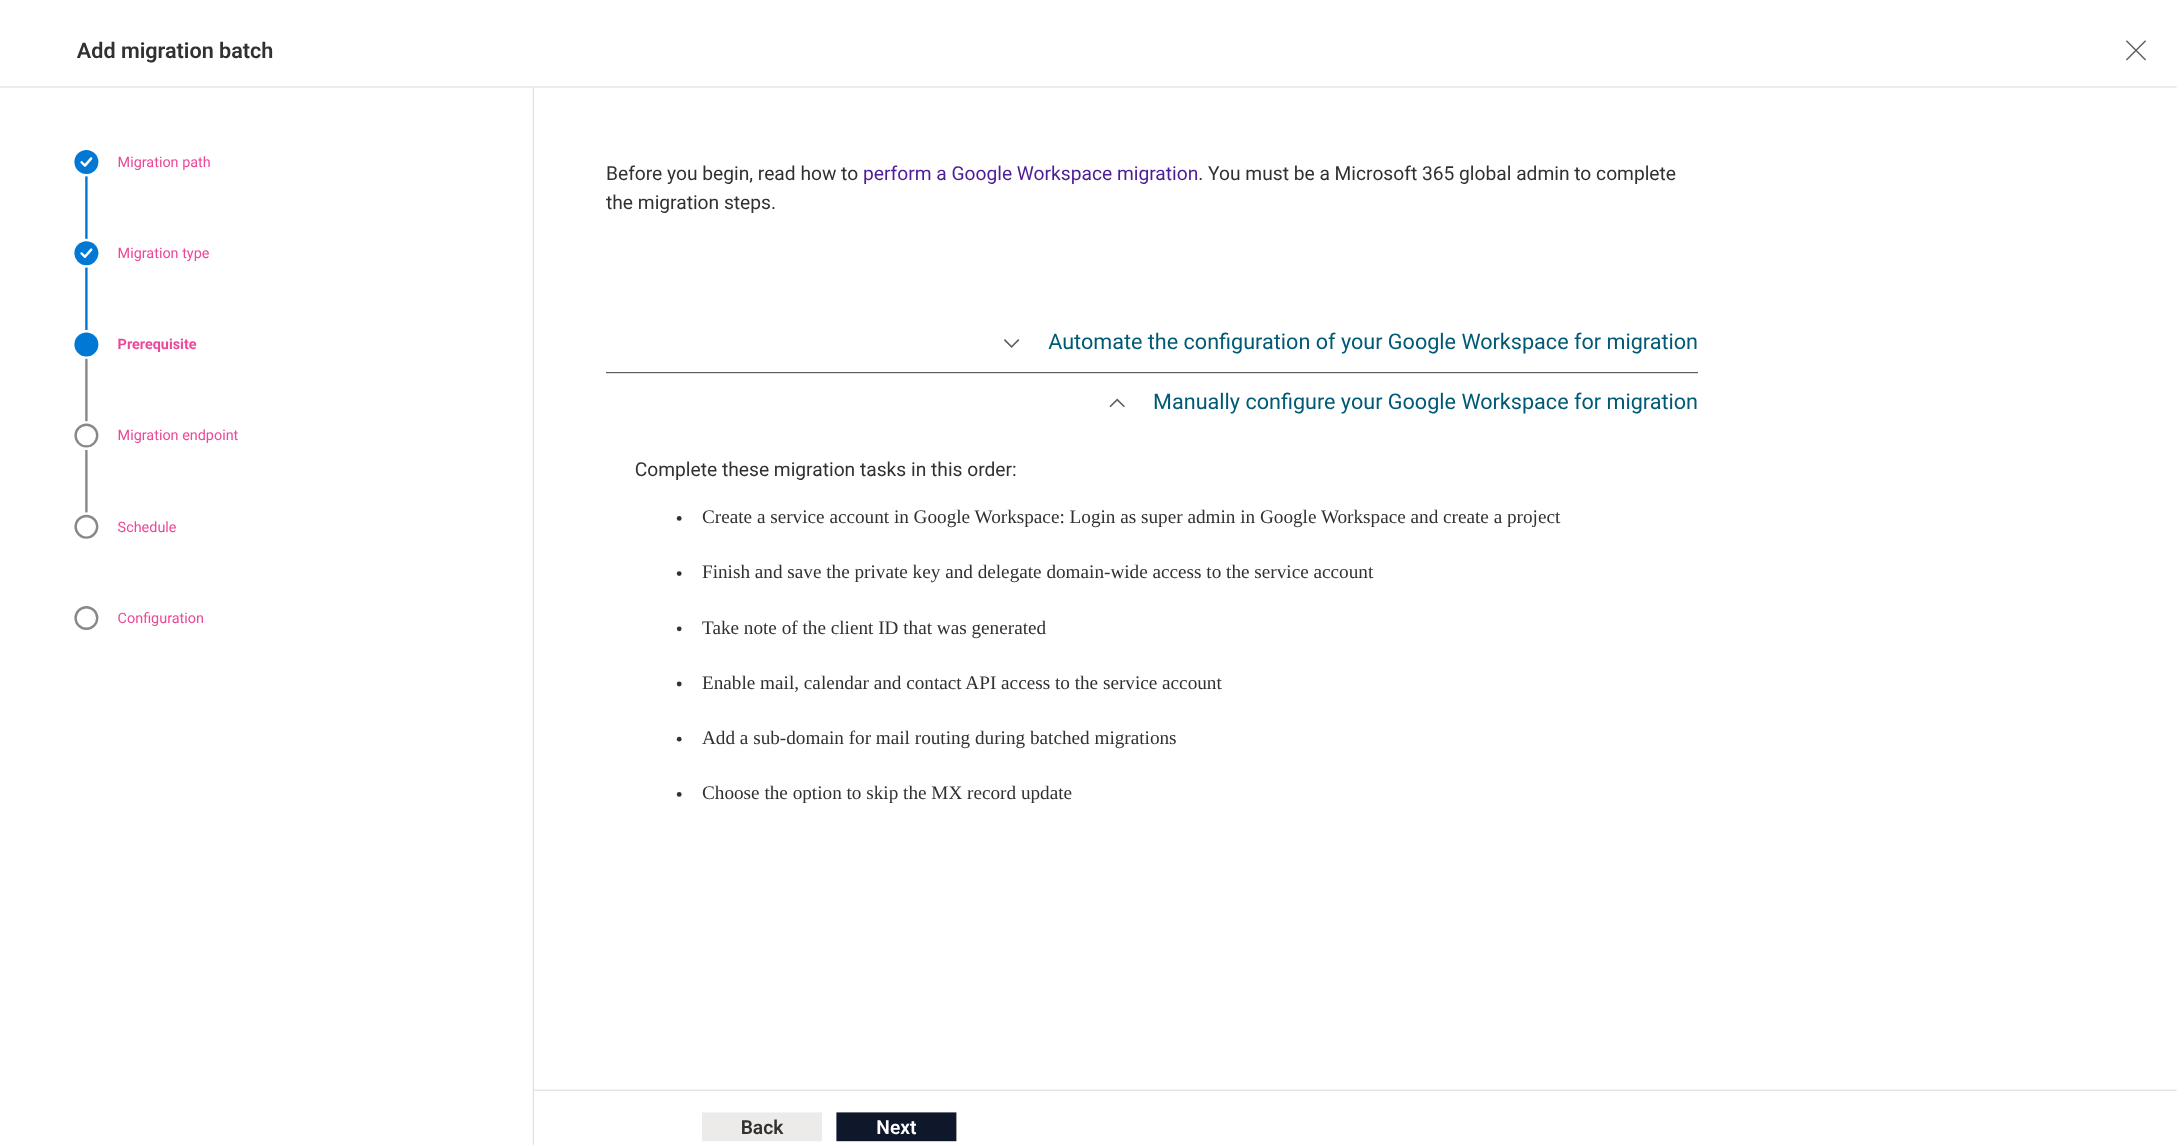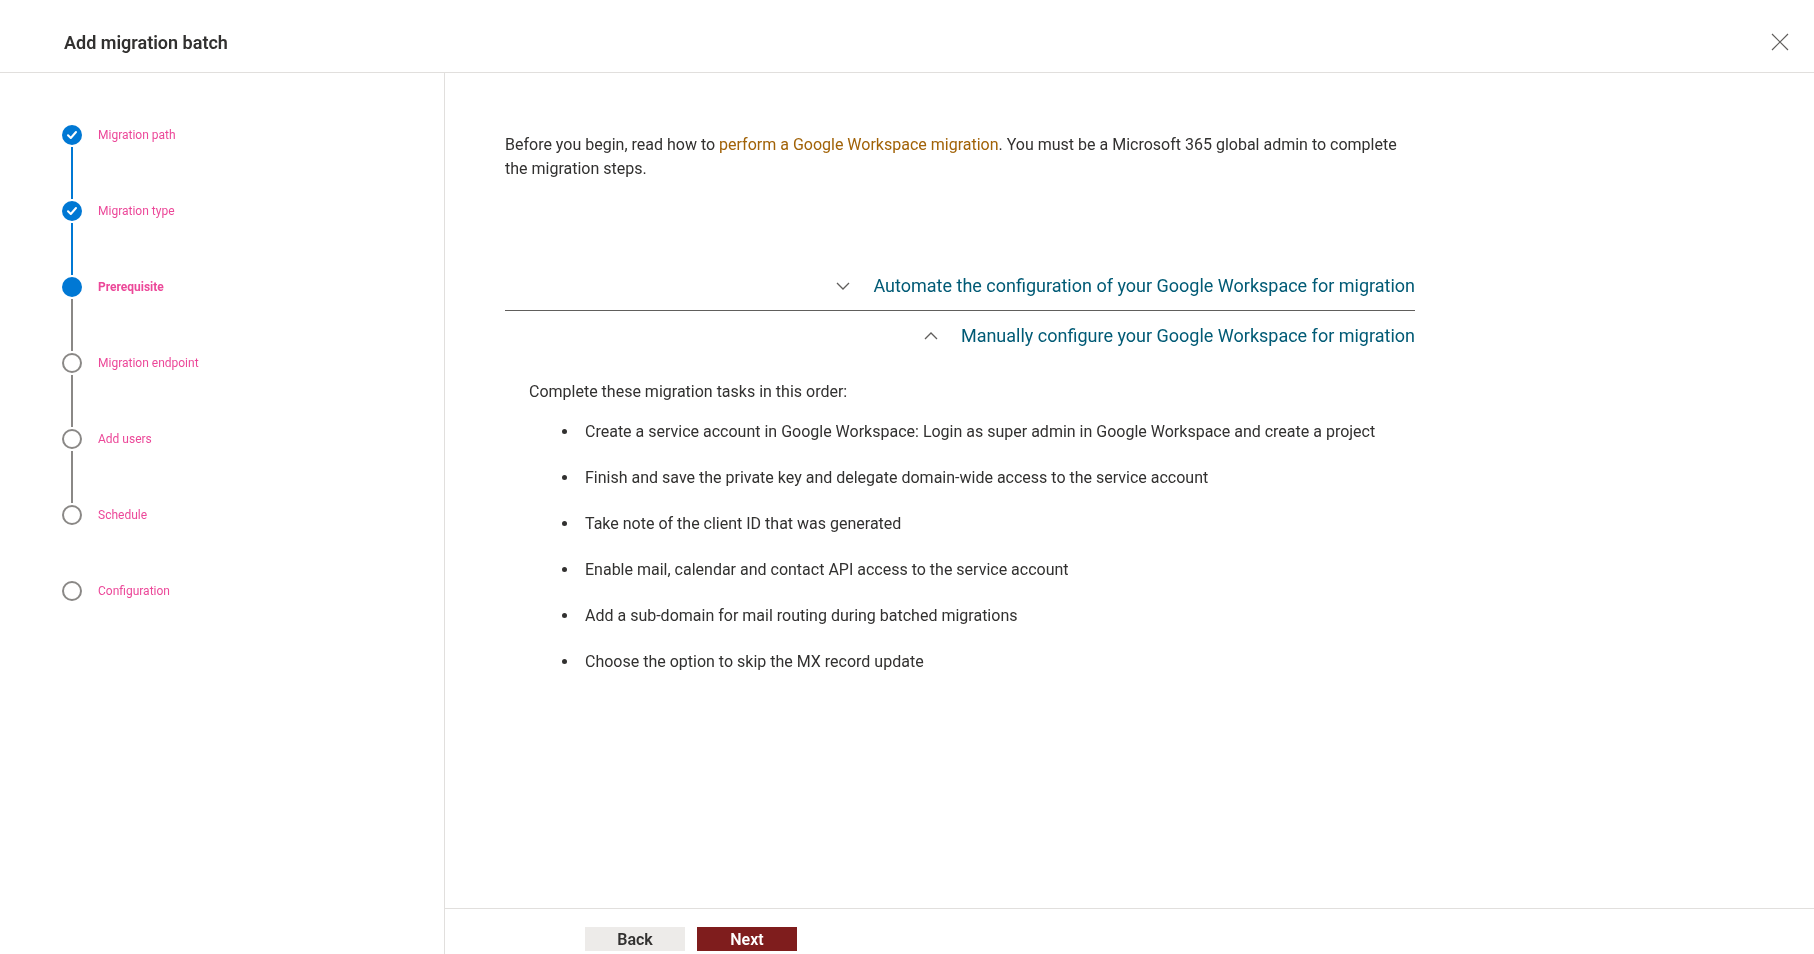--- a/index.html
+++ b/index.html
@@ -101,21 +101,21 @@
     overflow-y: auto;
     padding: 60px 60px 20px 60px;
   }
   .intro {
     font-size: 16px;
     line-height: 1.5;
     color: #323130;
     max-width: 900px;
     margin-bottom: 80px;
   }
-  .intro a { color: #a16207; text-decoration: none; }
+  .intro a { color: #4c1d95; text-decoration: none; }
   .accordion {
     max-width: 910px;
   }
   .accordion-item {
     border-bottom: 1px solid #605e5c;
   }
   .accordion-header {
     display: flex;
     align-items: center;
     gap: 20px;
@@ -140,20 +140,21 @@
   .accordion-body {
     padding: 20px 0 10px 0;
     font-size: 16px;
     line-height: 1.5;
     color: #323130;
   }
   .accordion-body p { margin-bottom: 16px; }
   .accordion-body ul {
     list-style: disc;
     padding-left: 50px;
+    font-family: Liberation Serif, serif;
   }
   .accordion-body ul li {
     margin-bottom: 22px;
     padding-left: 6px;
     max-width: 830px;
   }
   .footer {
     border-top: 1px solid #e1dfdd;
     padding: 18px 0;
     display: flex;
@@ -168,21 +169,21 @@
     border: none;
     cursor: pointer;
     padding: 0 22px;
     font-family: inherit;
   }
   .btn-secondary {
     background: #edebe9;
     color: #323130;
   }
   .btn-primary {
-    background: #7f1d1d;
+    background: #0f172a;
     color: #fff;
   }
   .accordion-item.expanded { border-bottom: none; margin-left: 24px; }
 </style>
 </head>
 <body>
 
 <div class="header">
   <div class="header-title">Add migration batch</div>
   <div class="close-btn">
@@ -221,25 +222,20 @@
         <span class="step-label current">Prerequisite</span>
         <span class="step-connector pending"></span>
       </li>
 
       <li class="step">
         <span class="step-circle upcoming"></span>
         <span class="step-label">Migration endpoint</span>
         <span class="step-connector pending"></span>
       </li>
 
-      <li class="step">
-        <span class="step-circle upcoming"></span>
-        <span class="step-label">Add users</span>
-        <span class="step-connector pending"></span>
-      </li>
 
       <li class="step">
         <span class="step-circle upcoming"></span>
         <span class="step-label">Schedule</span>
       </li>
 
       <li class="step">
         <span class="step-circle upcoming"></span>
         <span class="step-label">Configuration</span>
         <span class="step-connector pending"></span>

